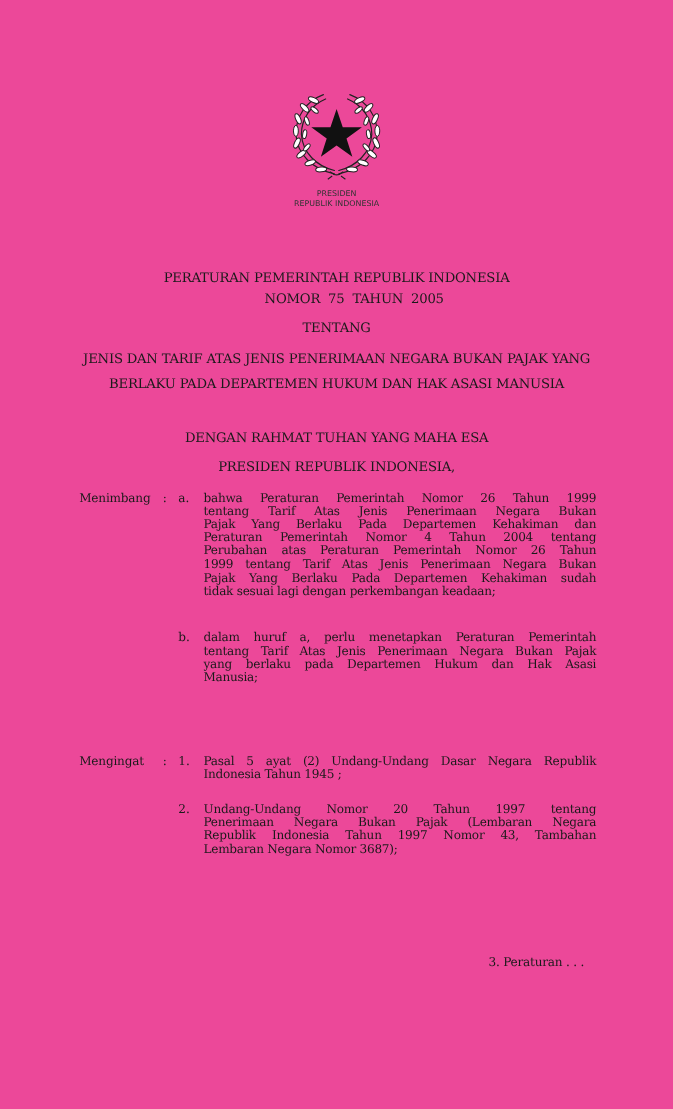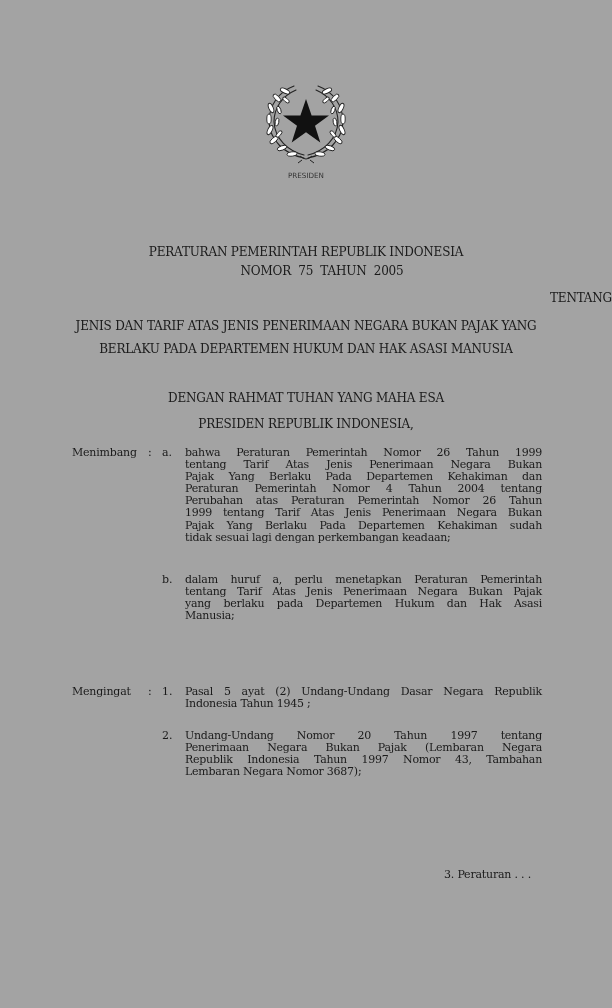--- a/index.html
+++ b/index.html
@@ -12,21 +12,21 @@
       height: 1008px;
       position: relative;
       overflow: hidden;
       font-family: "DejaVu Serif", "Liberation Serif", serif;
       color: #1a1a1a;
     }
     .page {
       position: absolute;
       left: 0; top: 0;
       width: 612px; height: 1008px;
-      background: #a3a3a3;
+      background: #ec4899;
     }
     .emblem {
       position: absolute;
       left: 264px;
       top: 82px;
       width: 84px;
       height: 82px;
     }
     .emblem svg { width: 84px; height: 82px; display: block; }
     .emblem-caption {
@@ -141,24 +141,25 @@
         <ellipse cx="62" cy="18" rx="4" ry="1.8" transform="rotate(140 62 18)"></ellipse>
       </g>
 
       <path d="M36 74 Q42 80 48 74 M38 78 L34 81 M46 78 L50 81" fill="none" stroke="#222" stroke-width="1"></path>
 
       <polygon fill="#111" points="42,17 47.6,33.6 65,33.6 51,43.8 56.3,60.5 42,50.3 27.7,60.5 33,43.8 19,33.6 36.4,33.6"></polygon>
     </svg>
   </div>
 
   <div class="emblem-caption" style="top:171px;">PRESIDEN</div>
+  <div class="emblem-caption" style="top:180px;">REPUBLIK INDONESIA</div>
 
   <div class="center-line" style="top:246px;">PERATURAN PEMERINTAH REPUBLIK INDONESIA</div>
   <div class="center-line" style="top:265px; white-space:pre;padding-left:16px;">NOMOR  75  TAHUN  2005</div>
-  <div class="center-line" style="top:292px;text-align:right;">TENTANG</div>
+  <div class="center-line" style="top:292px;">TENTANG</div>
   <div class="center-line" style="top:320px;">JENIS DAN TARIF ATAS JENIS PENERIMAAN NEGARA BUKAN PAJAK YANG</div>
   <div class="center-line" style="top:343px;">BERLAKU PADA DEPARTEMEN HUKUM DAN HAK ASASI MANUSIA</div>
 
   <div class="center-line" style="top:392px;">DENGAN RAHMAT TUHAN YANG MAHA ESA</div>
   <div class="center-line" style="top:418px;">PRESIDEN REPUBLIK INDONESIA,</div>
 
   <div class="label" style="left:72px; top:447px;">Menimbang</div>
   <div class="colon" style="left:148px; top:447px;">:</div>
 
   <div class="marker" style="left:162px; top:447px;">a.</div>

